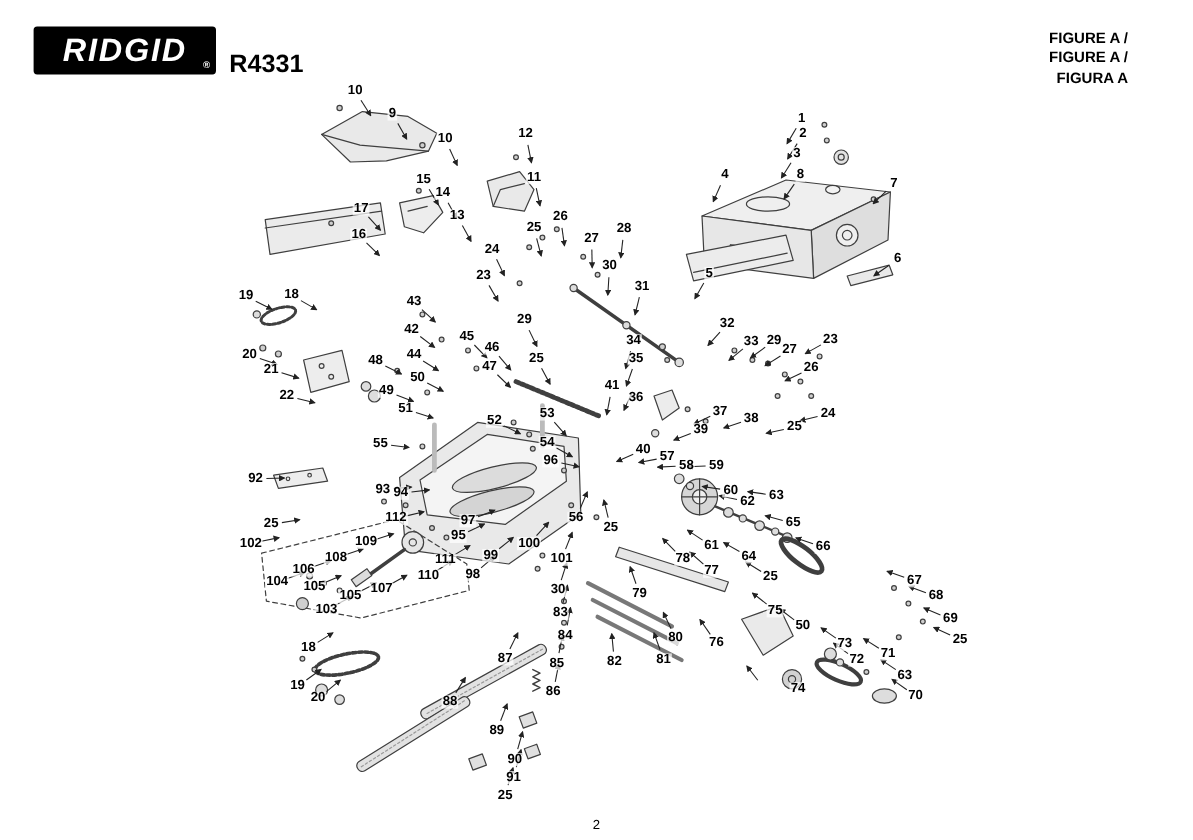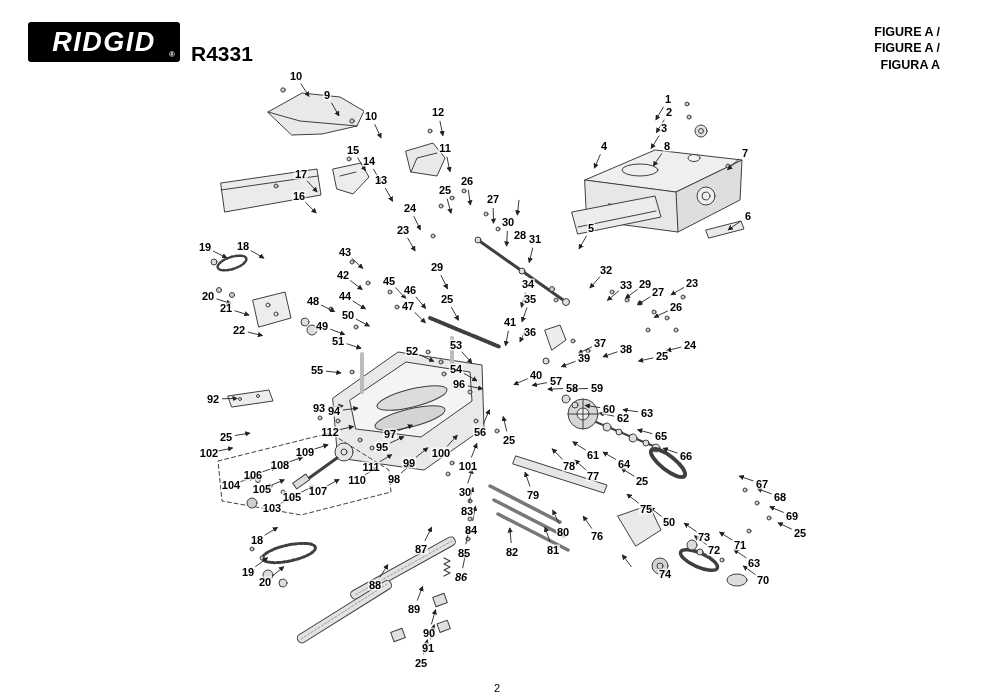--- a/index.html
+++ b/index.html
@@ -410,21 +410,21 @@
       <div class="callout" style="left: 664px; top: 128px;">3</div>
       <div class="callout" style="left: 667px; top: 146px;">8</div>
       <div class="callout" style="left: 745px; top: 153px;">7</div>
       <div class="callout" style="left: 604px; top: 146px;">4</div>
       <div class="callout" style="left: 591px; top: 228px;">5</div>
       <div class="callout" style="left: 748px; top: 216px;">6</div>
       <div class="callout" style="left: 410px; top: 208px;">24</div>
       <div class="callout" style="left: 445px; top: 190px;">25</div>
       <div class="callout" style="left: 467px; top: 181px;">26</div>
       <div class="callout" style="left: 493px; top: 199px;">27</div>
-      <div class="callout" style="left: 520px; top: 191px; margin-top: 44px;">28</div>
+      <div class="callout" style="left: 520px; top: 191px;">28</div>
       <div class="callout" style="left: 403px; top: 230px;">23</div>
       <div class="callout" style="left: 437px; top: 267px;">29</div>
       <div class="callout" style="left: 508px; top: 222px;">30</div>
       <div class="callout" style="left: 535px; top: 239px;">31</div>
       <div class="callout" style="left: 528px; top: 284px;">34</div>
       <div class="callout" style="left: 530px; top: 299px;">35</div>
       <div class="callout" style="left: 606px; top: 270px;">32</div>
       <div class="callout" style="left: 626px; top: 285px;">33</div>
       <div class="callout" style="left: 645px; top: 284px;">29</div>
       <div class="callout" style="left: 658px; top: 292px;">27</div>
@@ -497,21 +497,21 @@
       <div class="callout" style="left: 569px; top: 466px;">78</div>
       <div class="callout" style="left: 593px; top: 476px;">77</div>
       <div class="callout" style="left: 533px; top: 495px;">79</div>
       <div class="callout" style="left: 563px; top: 532px;">80</div>
       <div class="callout" style="left: 553px; top: 550px;">81</div>
       <div class="callout" style="left: 512px; top: 552px;">82</div>
       <div class="callout" style="left: 465px; top: 492px;">30</div>
       <div class="callout" style="left: 467px; top: 511px;">83</div>
       <div class="callout" style="left: 471px; top: 530px;">84</div>
       <div class="callout" style="left: 464px; top: 553px;">85</div>
-      <div class="callout" style="left: 461px; top: 577px; font-style: italic;">86</div>
+      <div class="callout" style="left: 461px; top: 577px;">86</div>
       <div class="callout" style="left: 421px; top: 549px; text-align: center;">87</div>
       <div class="callout" style="left: 375px; top: 585px;">88</div>
       <div class="callout" style="left: 414px; top: 609px;">89</div>
       <div class="callout" style="left: 429px; top: 633px;">90</div>
       <div class="callout" style="left: 428px; top: 648px;">91</div>
       <div class="callout" style="left: 421px; top: 663px;">25</div>
       <div class="callout" style="left: 257px; top: 540px;">18</div>
       <div class="callout" style="left: 248px; top: 572px;">19</div>
       <div class="callout" style="left: 265px; top: 582px;">20</div>
       <div class="callout" style="left: 762px; top: 484px;">67</div>

